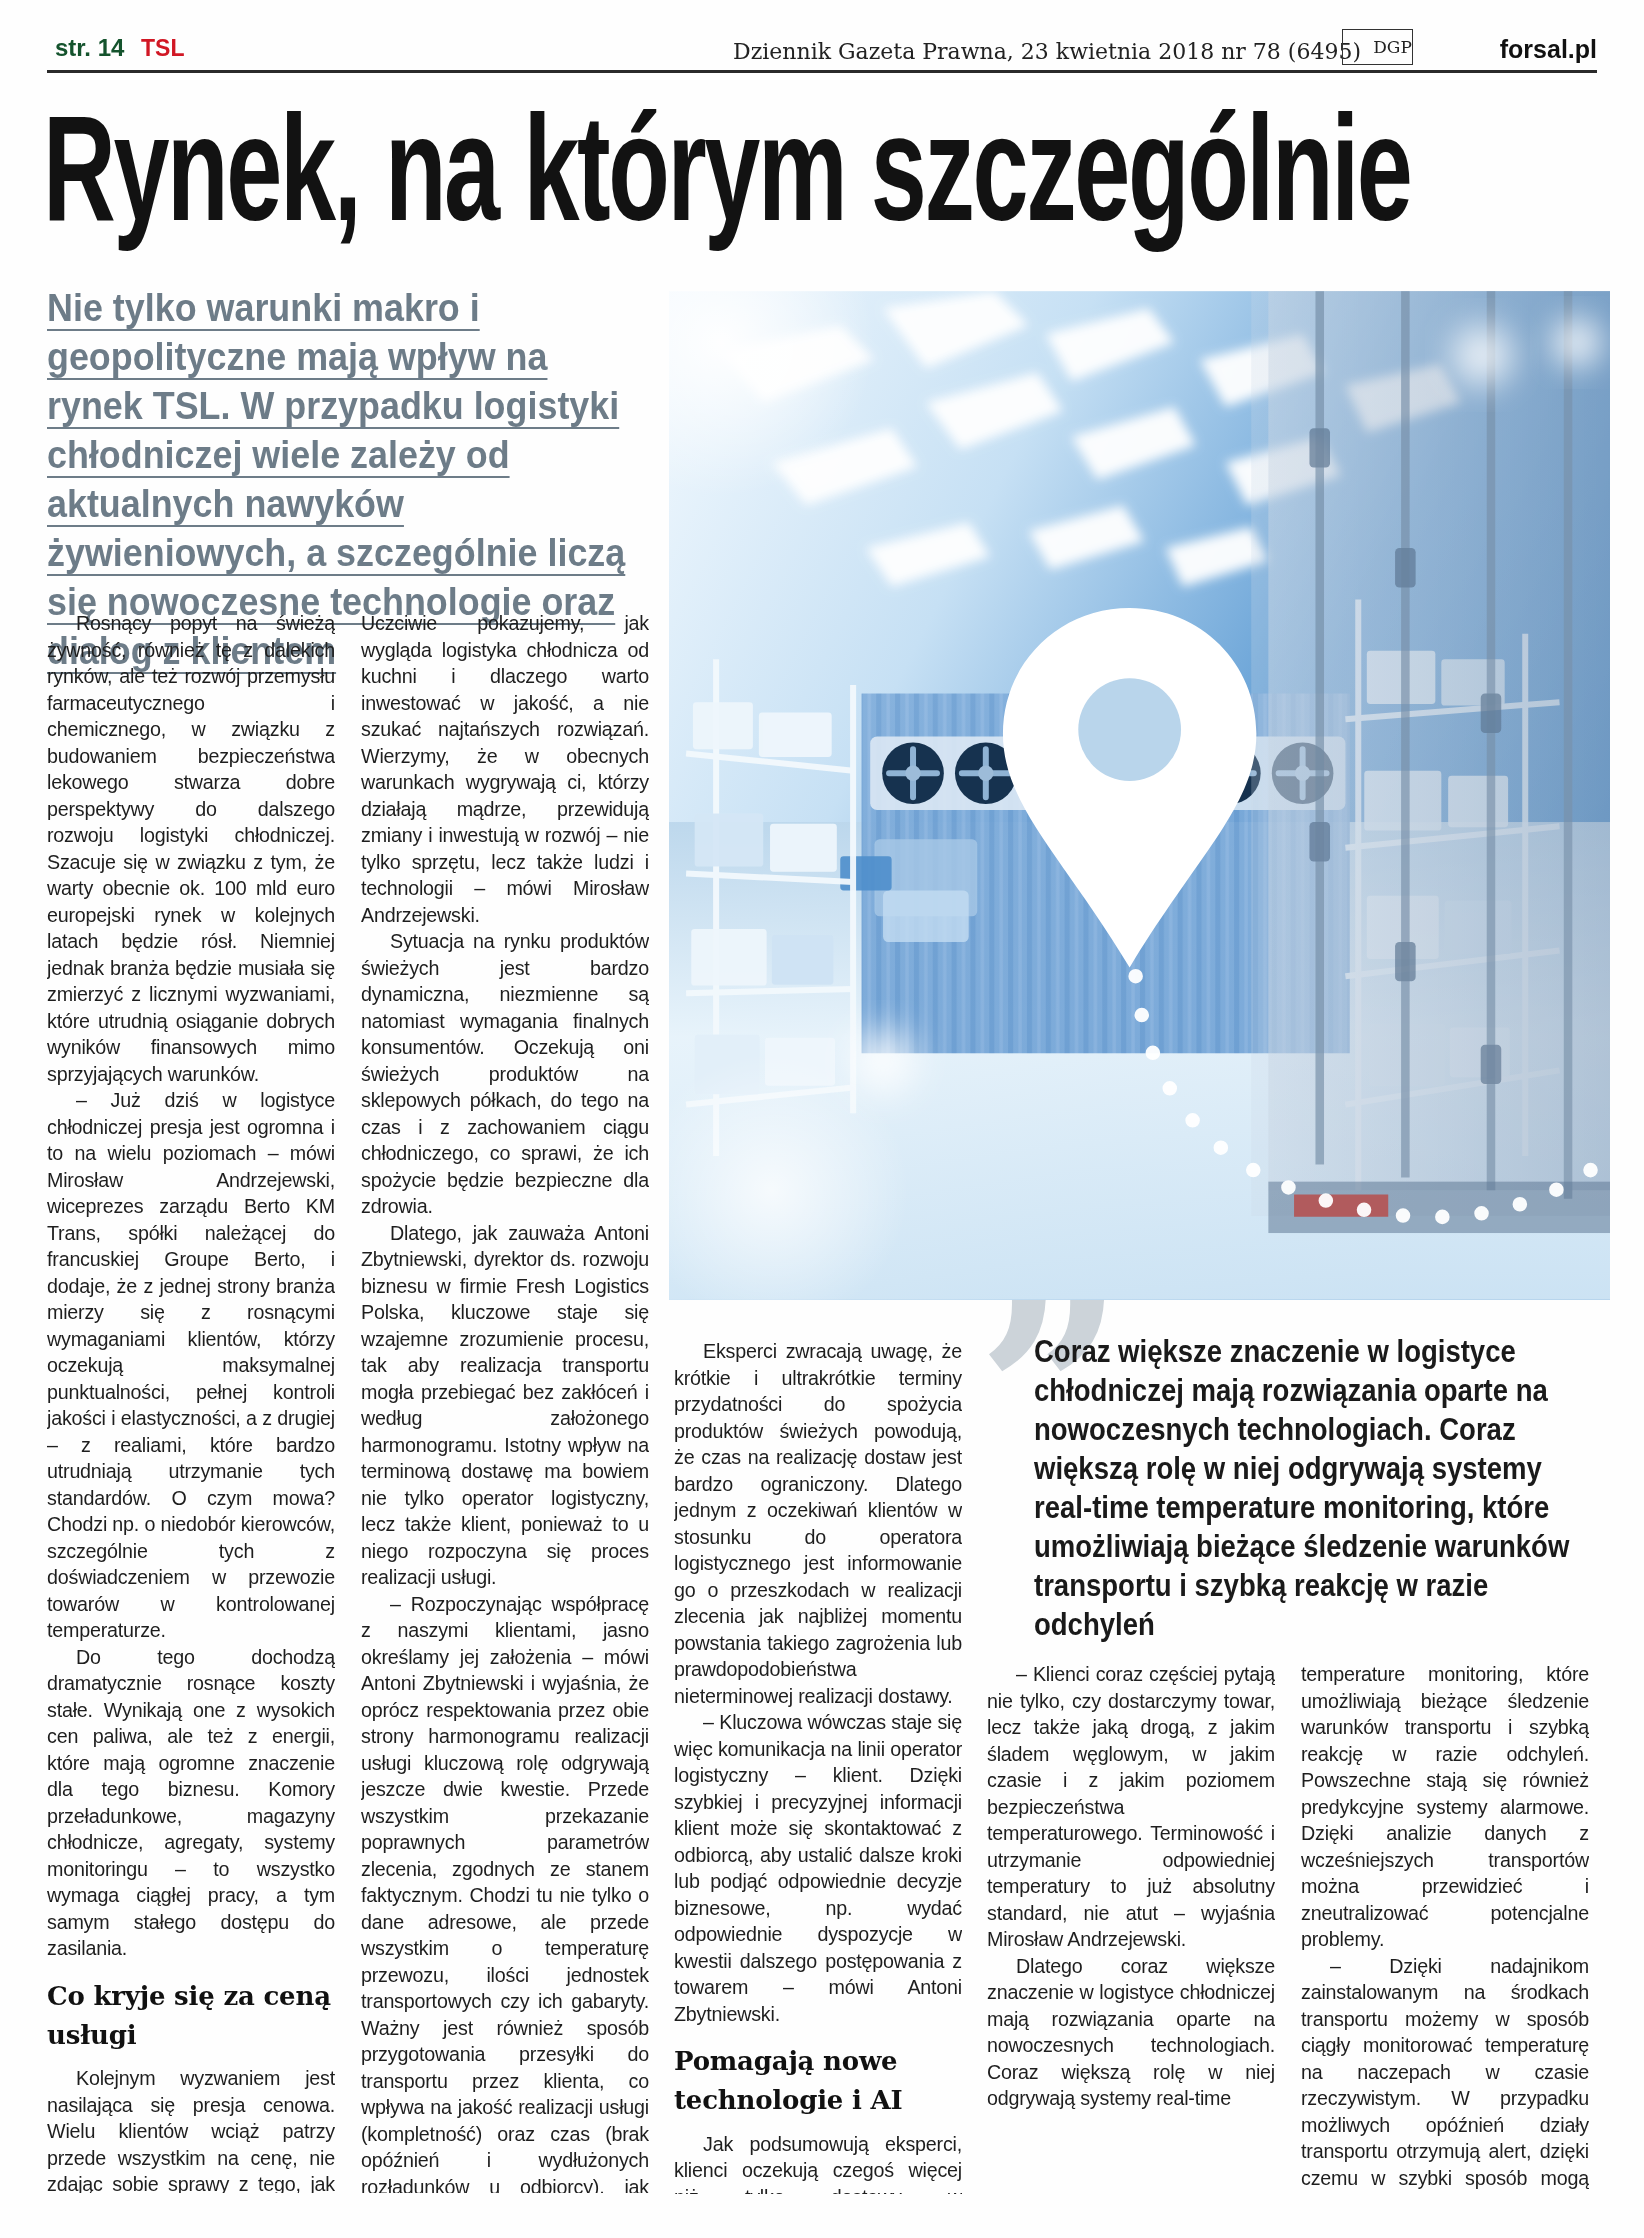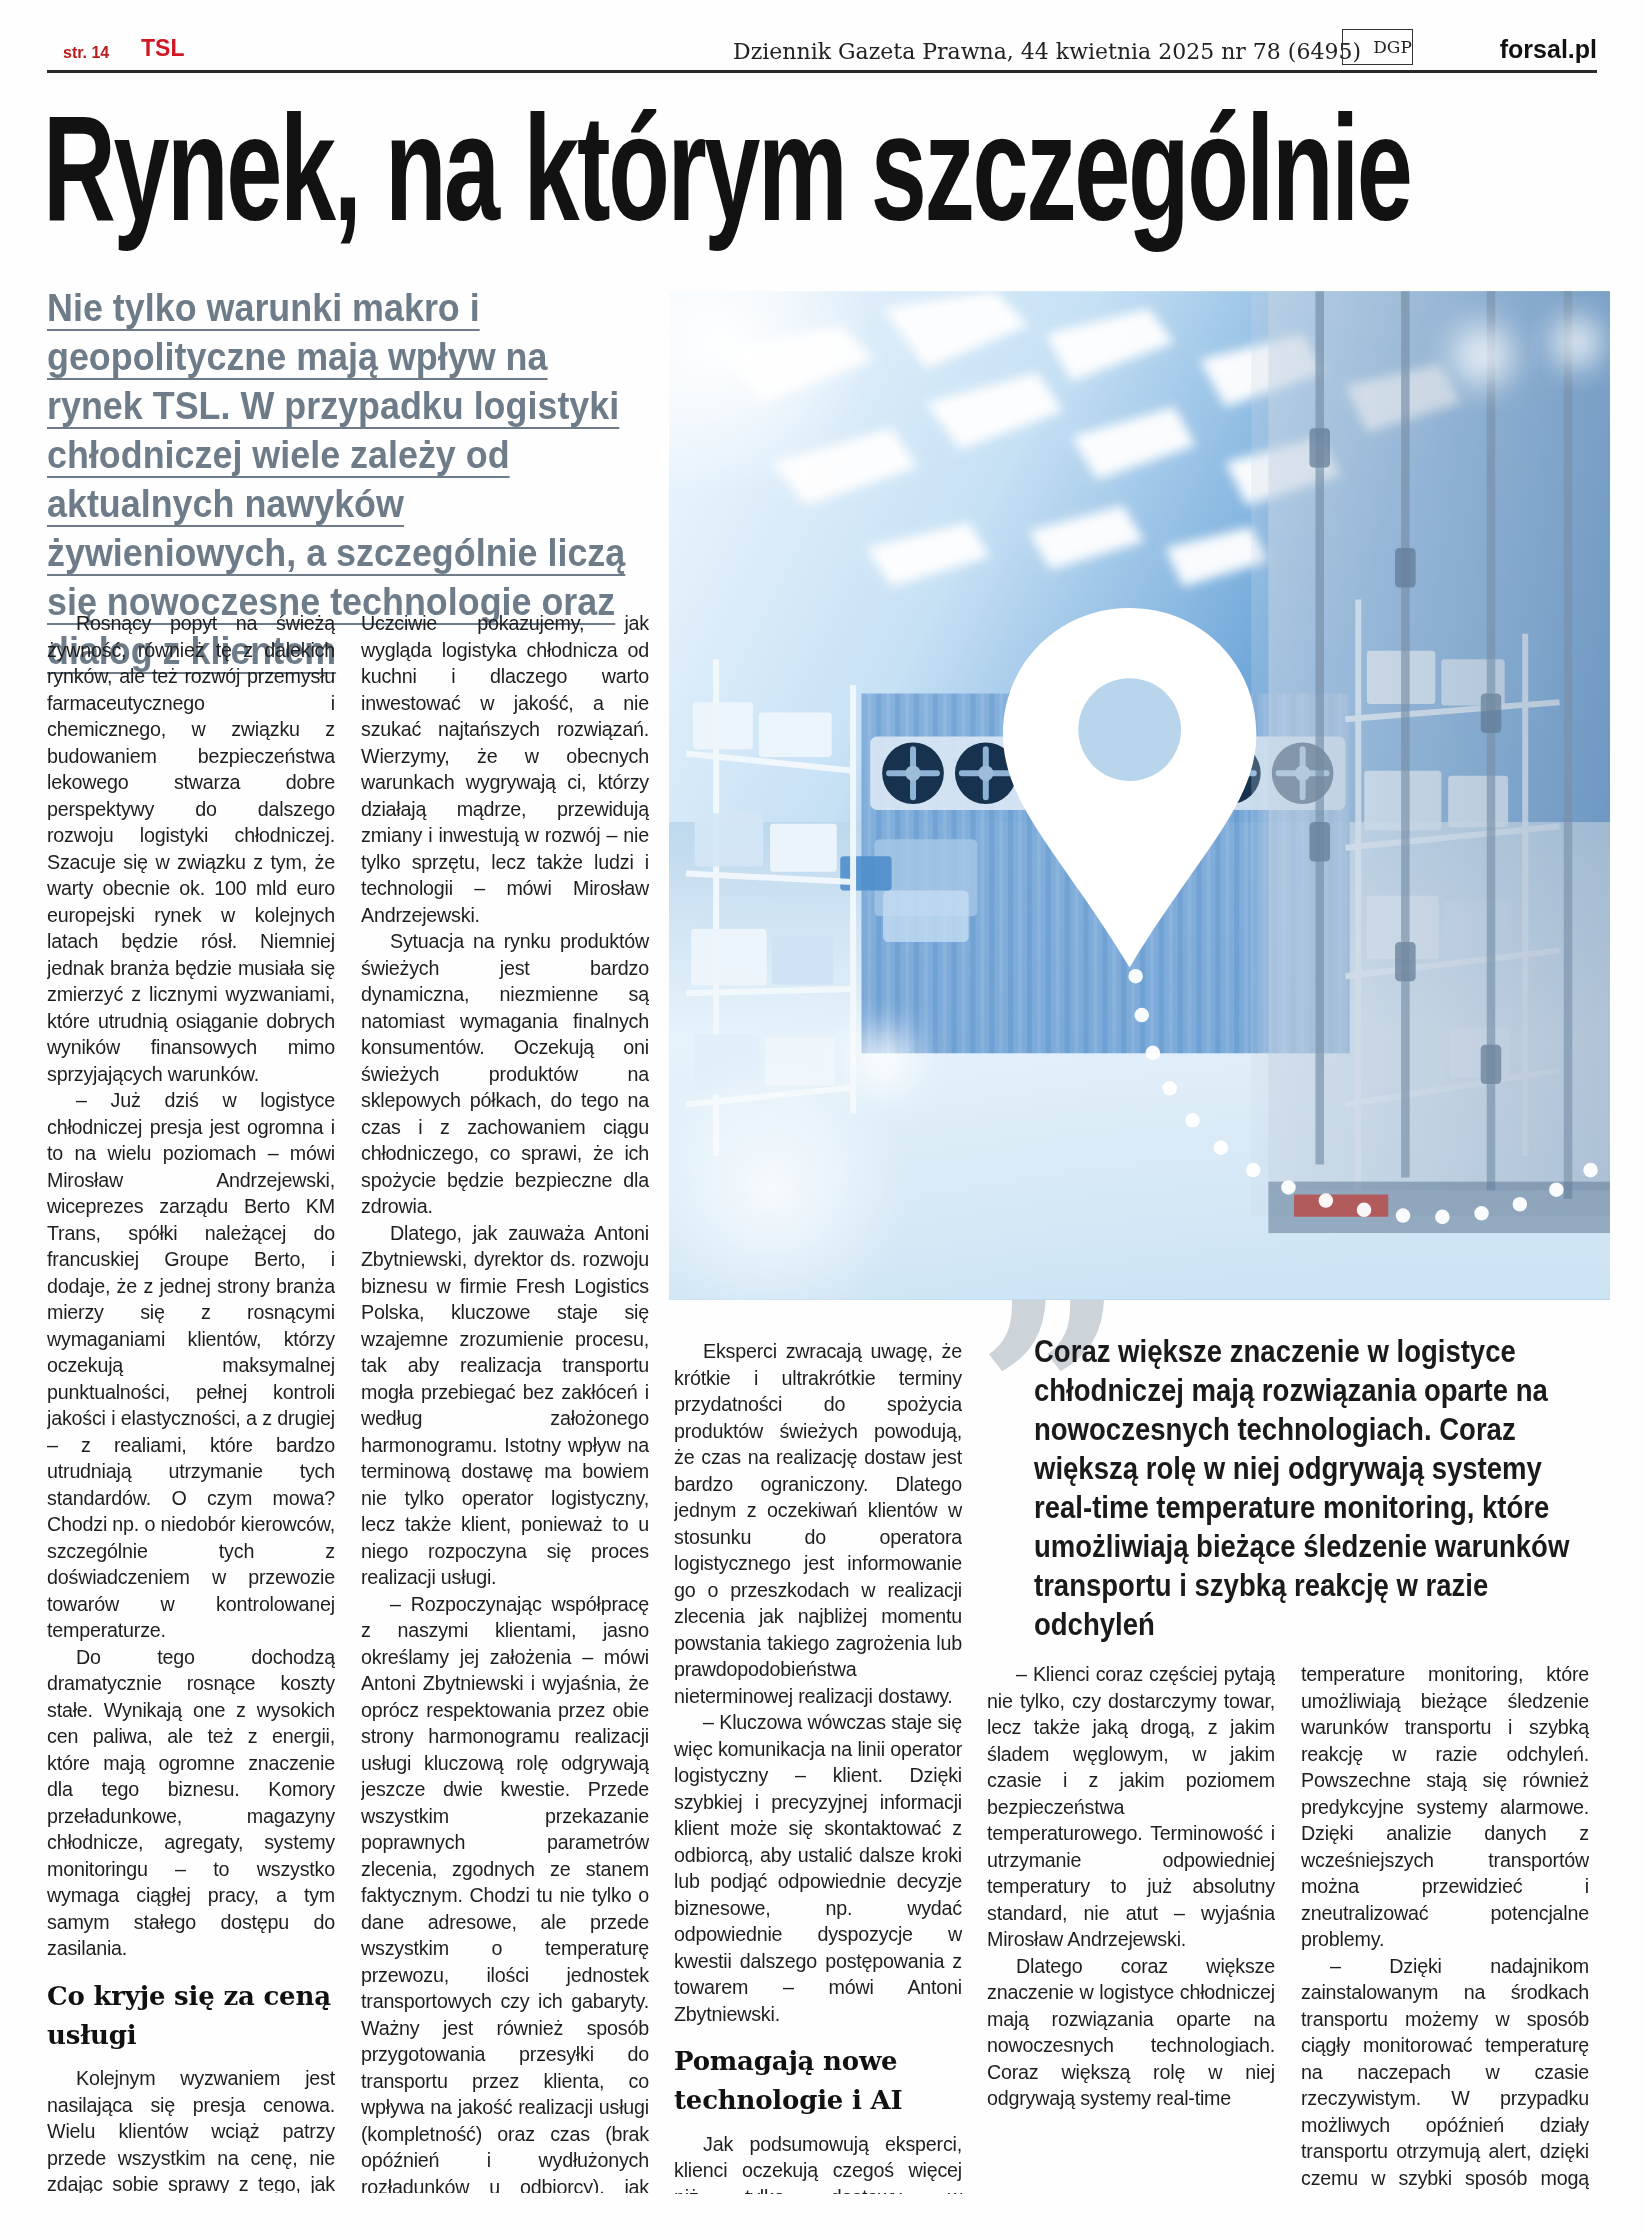--- a/index.html
+++ b/index.html
@@ -1,21 +1,21 @@
 <!DOCTYPE html>
 <html lang="pl" style="font-size:13.7px"><head>
 <meta charset="utf-8">
 <style>
   html,body{margin:0;padding:0;background:#ffffff;}
   .page{position:relative;width:1644px;height:2239px;background:#fefefe;overflow:hidden;
         font-family:"Liberation Sans",sans-serif;color:#1c1c1c;}
 
   
   .masthead{position:absolute;left:47px;right:47px;top:26px;height:41px;}
-  .page-label{position:absolute;left:16px;bottom:5.1px;font-size:16px;font-weight:700;color:#b91c1c;}
+  .page-label{position:absolute;left:8px;bottom:5.1px;font-size:24px;font-weight:700;color:#14532d;}
   .section-label{position:absolute;left:94px;bottom:5.1px;font-size:23px;font-weight:700;}
   .issue-line{position:absolute;right:236px;bottom:3.4px;font-family:"DejaVu Serif","Liberation Serif",serif;
               font-size:22px;color:#222;}
   .dgp-box{position:absolute;right:184px;bottom:1.7px;width:39px;height:34px;border:1.7px solid #333;
            display:flex;align-items:center;justify-content:center;font-family:"DejaVu Serif",serif;
            font-size:17px;color:#222;padding-left:30px;}
   .site-label{position:absolute;right:0;bottom:3.4px;font-size:25px;font-weight:700;color:#111;}
   .masthead-rule{position:absolute;left:47px;right:47px;top:70px;height:2.6px;background:#2a2a2a;}
 
   
@@ -57,21 +57,21 @@
   .photo svg{display:block;}
 </style>
 </head>
 <body>
 
 <div class="page">
 
   <div class="masthead">
     <span class="page-label">str. 14</span>
     <span class="section-label" style="color:#d11724;">TSL</span>
-    <span class="issue-line">Dziennik Gazeta Prawna, 44 kwietnia 2025  nr 78 (6495)</span>
+    <span class="issue-line">Dziennik Gazeta Prawna, 23 kwietnia 2018  nr 78 (6495)</span>
     <span class="dgp-box">DGP</span>
     <span class="site-label">forsal.pl</span>
   </div>
   <div class="masthead-rule"></div>
 
   <h1 class="headline" style="margin:0;">
     <span>Rynek, na którym szczególnie</span>
   </h1>
 
   <div class="lead">

